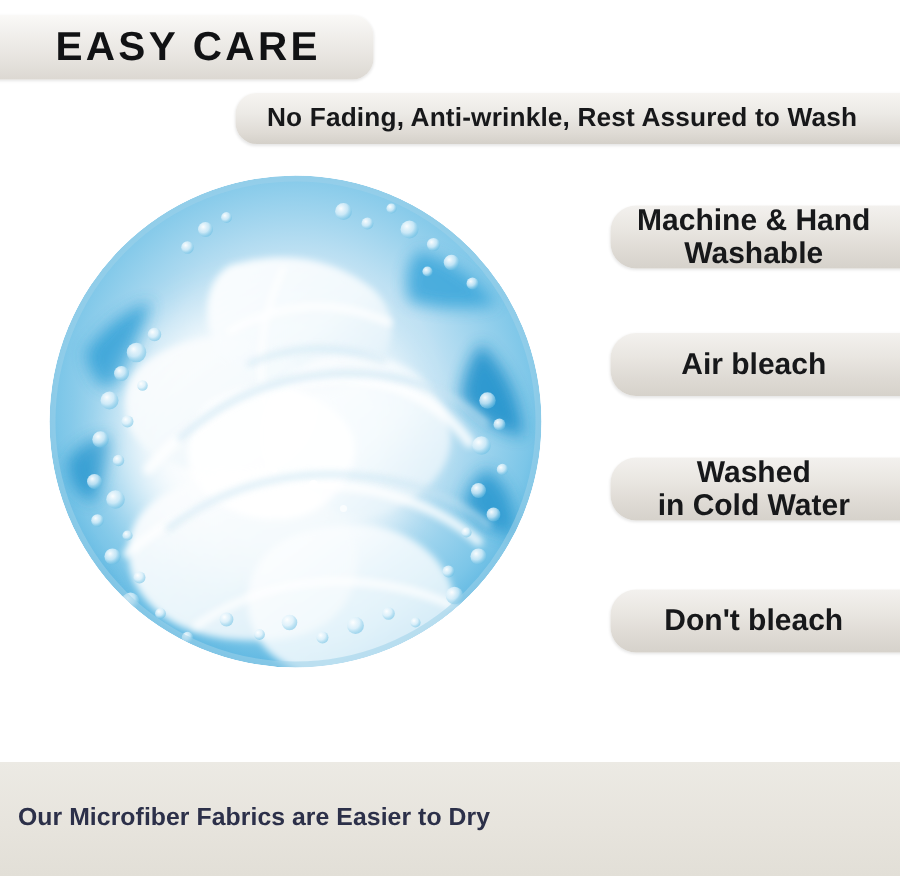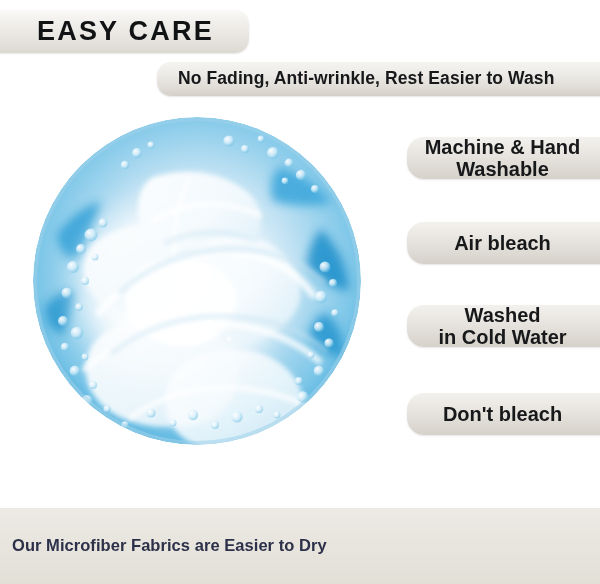--- a/index.html
+++ b/index.html
@@ -96,21 +96,21 @@
   }
 </style>
 </head>
 <body>
 
 <div class="bar" id="title-bar">
   <span class="bar-text">EASY CARE</span>
 </div>
 
 <div class="bar" id="subtitle-bar">
-  <span class="bar-text">No Fading, Anti-wrinkle, Rest Easier to Wash</span>
+  <span class="bar-text">No Fading, Anti-wrinkle, Rest Assured to Wash</span>
 </div>
 
 <div id="photo">
   <svg viewBox="0 0 328 328" preserveAspectRatio="xMidYMid slice">
     <defs>
       <radialGradient id="gWater" cx="50%" cy="46%" r="62%">
         <stop offset="0%" stop-color="#eaf5fb"></stop>
         <stop offset="48%" stop-color="#bfe1f3"></stop>
         <stop offset="78%" stop-color="#7cc6e8"></stop>
         <stop offset="100%" stop-color="#34a2d8"></stop>

